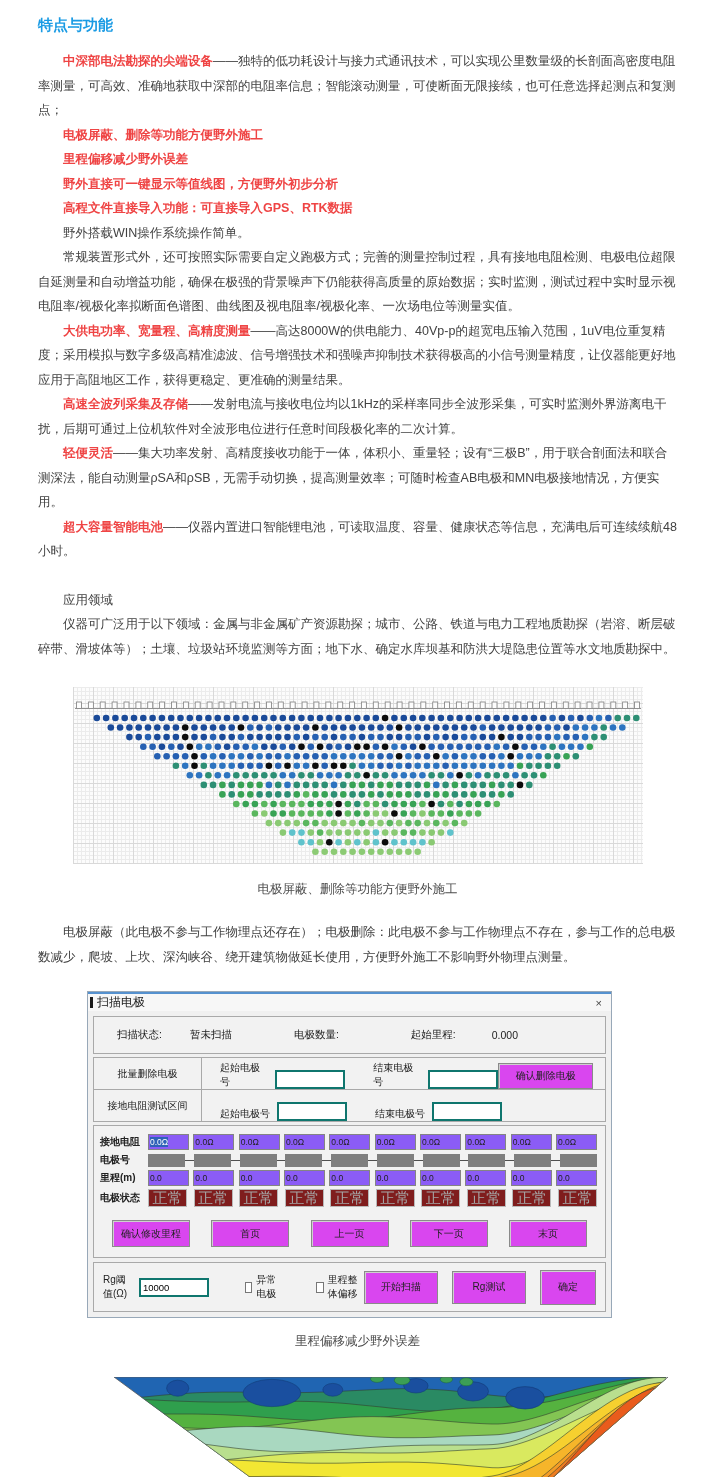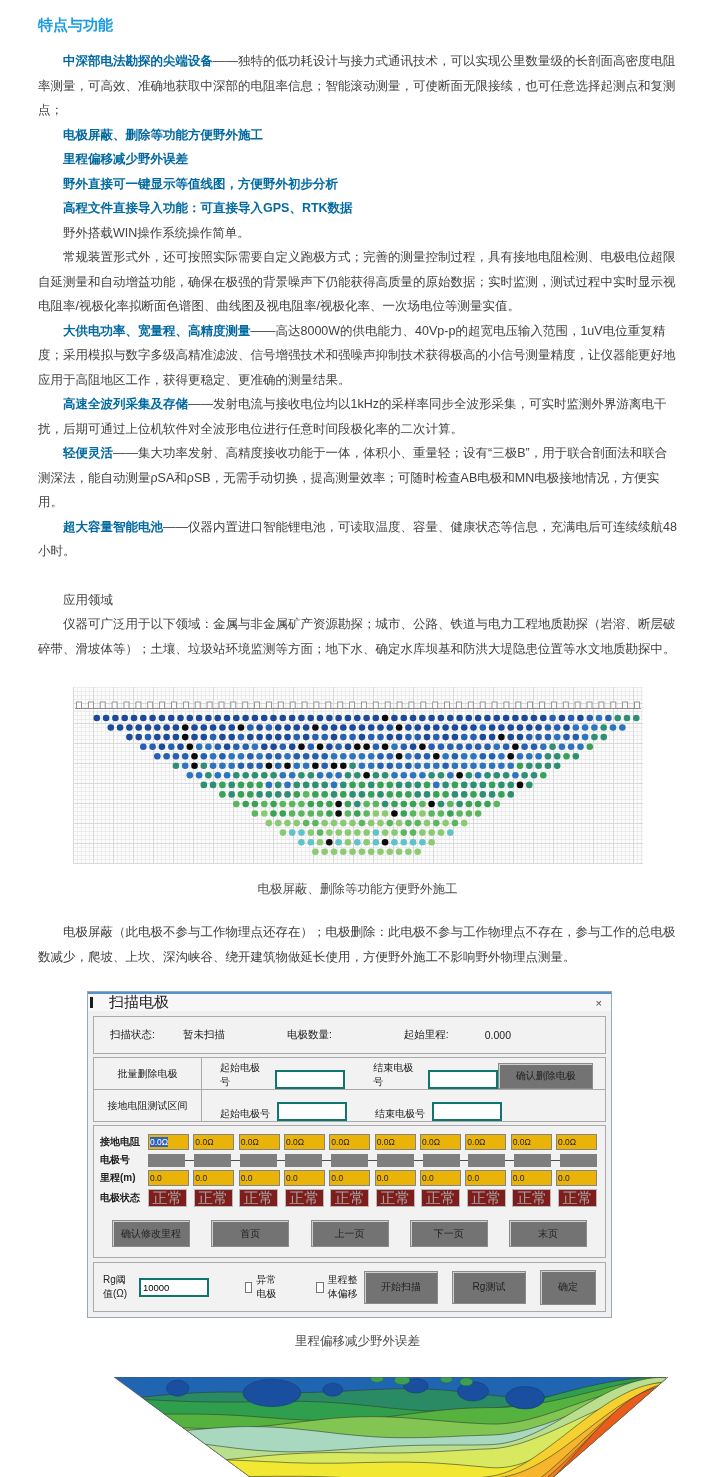--- a/index.html
+++ b/index.html
@@ -1,60 +1,60 @@
 <!DOCTYPE html>
 <html><head>
 <meta charset="utf-8">
 <style>
   html,body{margin:0;padding:0;}
   body{width:707px;height:1477px;background:#ffffff;position:relative;overflow:hidden;
        font-family:"Liberation Sans","DejaVu Sans",sans-serif;color:#414141;}
   .content{padding:16px 30px 0 38px;}
   .page-title{color:#1a9be4;font-size:15px;font-weight:bold;margin:0 0 14px 0;}
   p.para{margin:0;font-size:12.5px;line-height:24.5px;text-indent:2em;}
-  p.para .b{font-weight:bold;color:#0369a1;}
+  p.para .b{font-weight:bold;color:#ef4444;}
   p.space{margin-top:24px;}
   .figwrap{width:570px;margin:26px auto 0 auto;}
   .gridbg{position:relative;width:570px;height:177px;
     background-color:#fcfcfc;
     background-image:
       repeating-linear-gradient(0deg,#d9d9d9 0,#d9d9d9 1px,transparent 1px,transparent 20px),
       repeating-linear-gradient(90deg,#d9d9d9 0,#d9d9d9 1px,transparent 1px,transparent 20px),
       repeating-linear-gradient(0deg,#ececec 0,#ececec 1px,transparent 1px,transparent 4px),
       repeating-linear-gradient(90deg,#ececec 0,#ececec 1px,transparent 1px,transparent 4px);}
   .figcap{margin-top:17px;text-align:center;font-size:12.5px;color:#4d4d4d;}
   .shieldp{margin:22px 0 0 0;font-size:12.5px;line-height:24.5px;text-indent:2em;}
 
   
   .dialog{position:relative;margin:22px 0 0 49px;width:523px;background:#f0f0f0;
           border:1px solid #98a8b8;font-size:10px;color:#222;}
   .titlebar{height:17px;background:#f7f7f7;border-top:2px solid #5591cf;display:flex;align-items:center;}
   .win-icon{width:3px;height:11px;background:#1a1a1a;margin:0 4px 0 2px;}
-  .tb-title{font-size:15px;color:#222;margin-left:12px;}
+  .tb-title{font-size:12px;color:#222;}
   .tb-close{margin-left:auto;padding:0 9px;font-size:11px;color:#444;cursor:default;}
   .dbody{padding:5px;}
   .gbox{border:1px solid #a9a9a9;background:#f2f2f2;}
-  .sbox{height:36px;display:flex;align-items:center;padding:0 16px;font-size:10.5px;}
+  .sbox{height:36px;display:flex;align-items:center;padding:0 23px;font-size:10.5px;}
   .sbox .v1{margin-left:28px;} .sbox .l2{margin-left:62px;} .sbox .l3{margin-left:72px;} .sbox .v3{margin-left:36px;}
   .box2{margin-top:3px;display:grid;grid-template-columns:108px 1fr;}
   .b2l{border-right:1px solid #a9a9a9;display:flex;align-items:center;justify-content:center;height:31px;text-align:center;}
   .b2r{display:flex;align-items:flex-end;height:31px;padding:0 8px 0 18px;}
   .bb{border-bottom:1px solid #a9a9a9;}
   .tinput{background:#fff;border:2px solid #0f766e;height:15px;font-size:9.5px;padding:0 2px;
           font-family:"Liberation Sans",sans-serif;box-sizing:content-box;}
   .in62{width:62px;margin-left:7px;}
   .lbl2{margin-left:28px;}
-  .wbtn{background:#737373;border:1px solid #8a8a8a;display:flex;align-items:center;justify-content:center;
+  .wbtn{background:#d946ef;border:1px solid #8a8a8a;display:flex;align-items:center;justify-content:center;
         font-size:10px;color:#222;box-shadow:1px 1px 0 #cfcfcf inset;}
   .confirm-del{width:96px;height:24px;margin-left:auto;margin-right:4px;}
   .gridbox{margin-top:3px;padding:5px 4px 4px 4px;}
   .grow{display:flex;align-items:center;margin:3px 2px;}
   .glabel{width:48px;font-size:10px;font-weight:bold;}
   .cells{display:flex;flex:1;justify-content:space-between;align-items:center;position:relative;padding-right:2px;}
-  .cell-in{width:37px;height:14px;background:#eab308;border:1px solid #848484;font-size:8.5px;line-height:14px;padding:0 1px;overflow:hidden;white-space:nowrap;}
+  .cell-in{width:37px;height:14px;background:#8b5cf6;border:1px solid #848484;font-size:8.5px;line-height:14px;padding:0 1px;overflow:hidden;white-space:nowrap;}
   .cell-in .sel{background:#2f62b8;color:#fff;}
   .eline{position:absolute;left:2px;right:4px;top:50%;height:1px;background:#4f4f4f;}
   .ebox{width:37px;height:13px;background:#7f7f7f;position:relative;}
   .stbtn{width:37px;height:16px;border:1px solid #b9b9b9;background:#7f1d1d;color:#a5a5a5;font-size:15px;
          display:flex;align-items:center;justify-content:center;}
   .paging{display:flex;justify-content:space-between;padding:10px 14px 6px 14px;}
   .pbtn{width:76px;height:25px;}
   .bbox{margin-top:4px;display:flex;align-items:center;height:48px;padding:0 9px;}
   .rgin{width:62px;margin-left:6px;}
   .cb{display:flex;align-items:center;margin-left:36px;}

